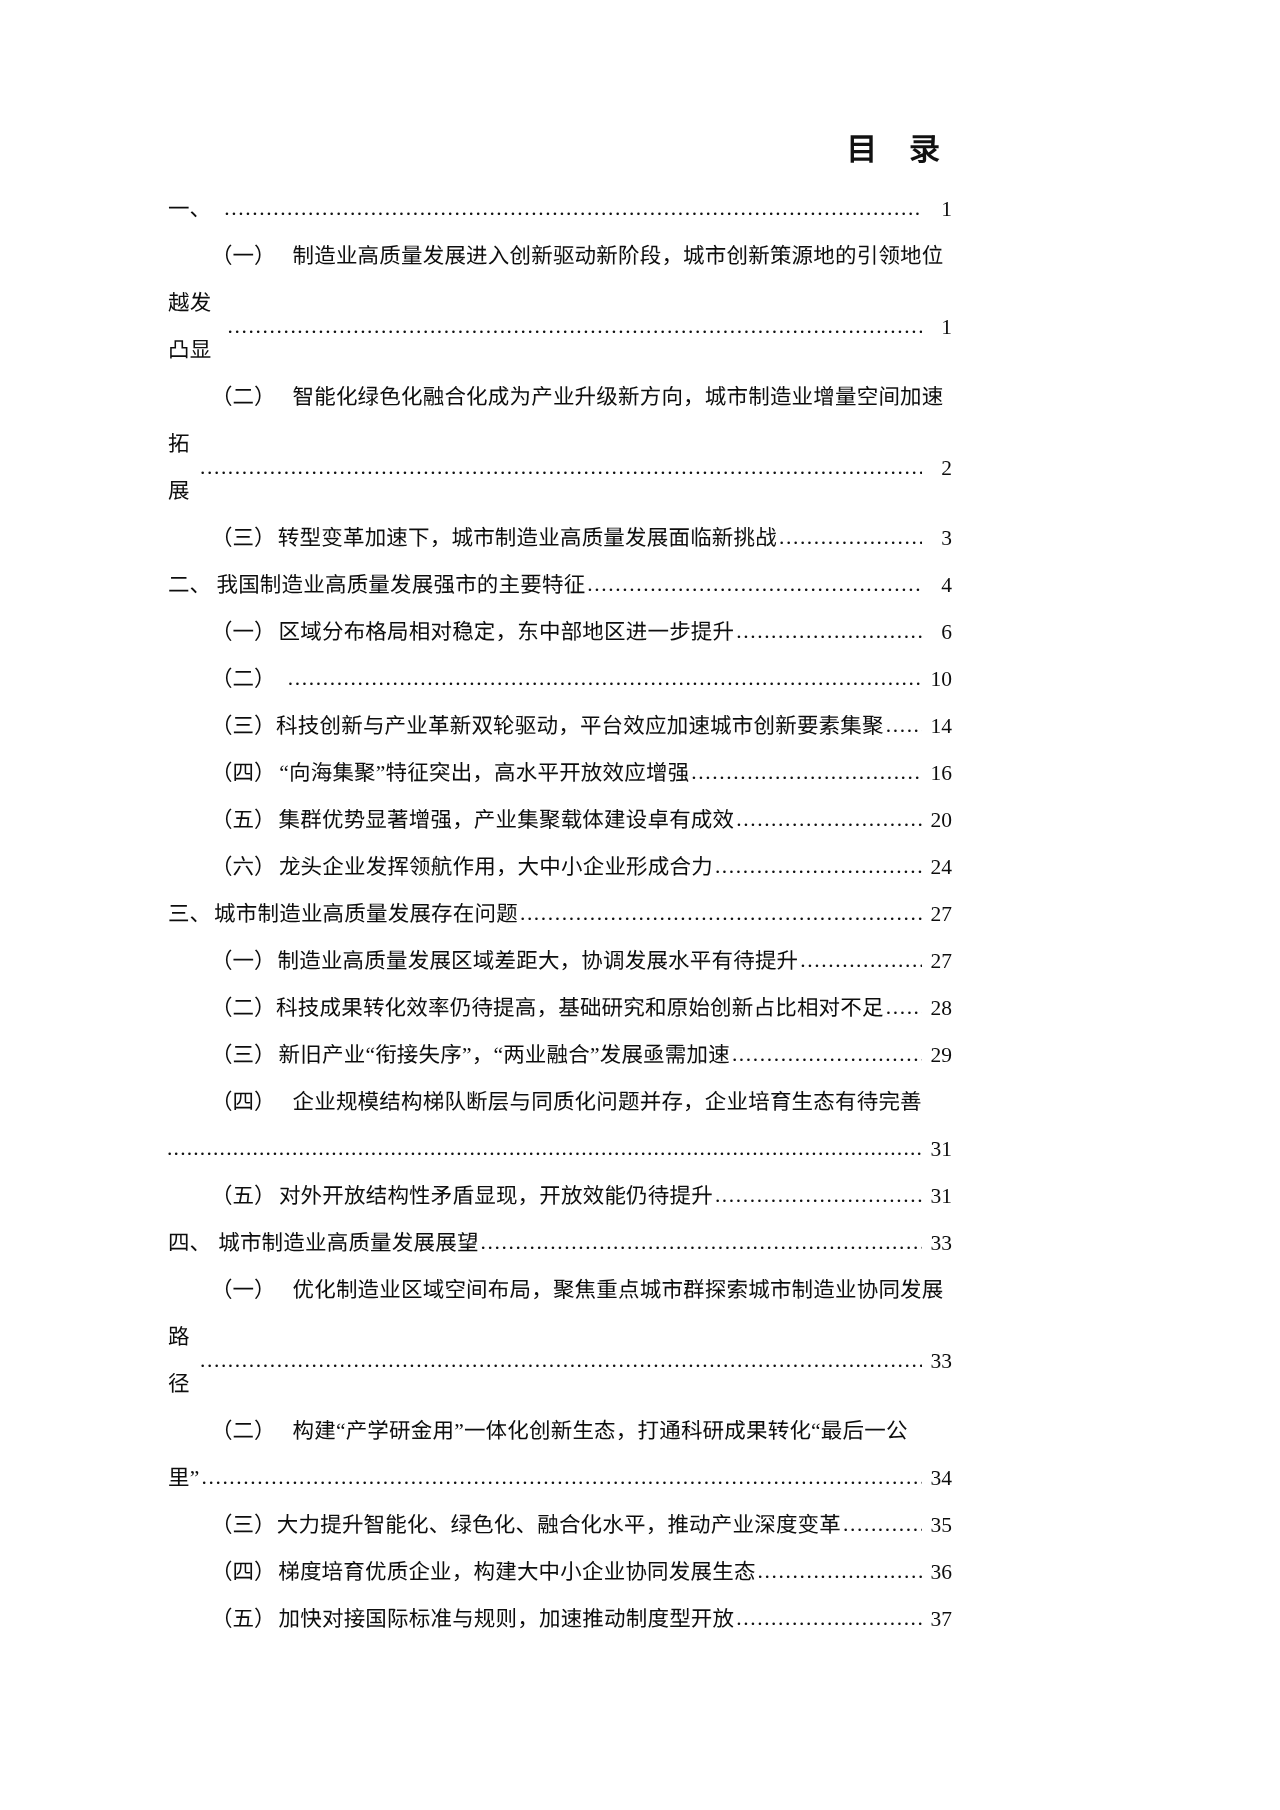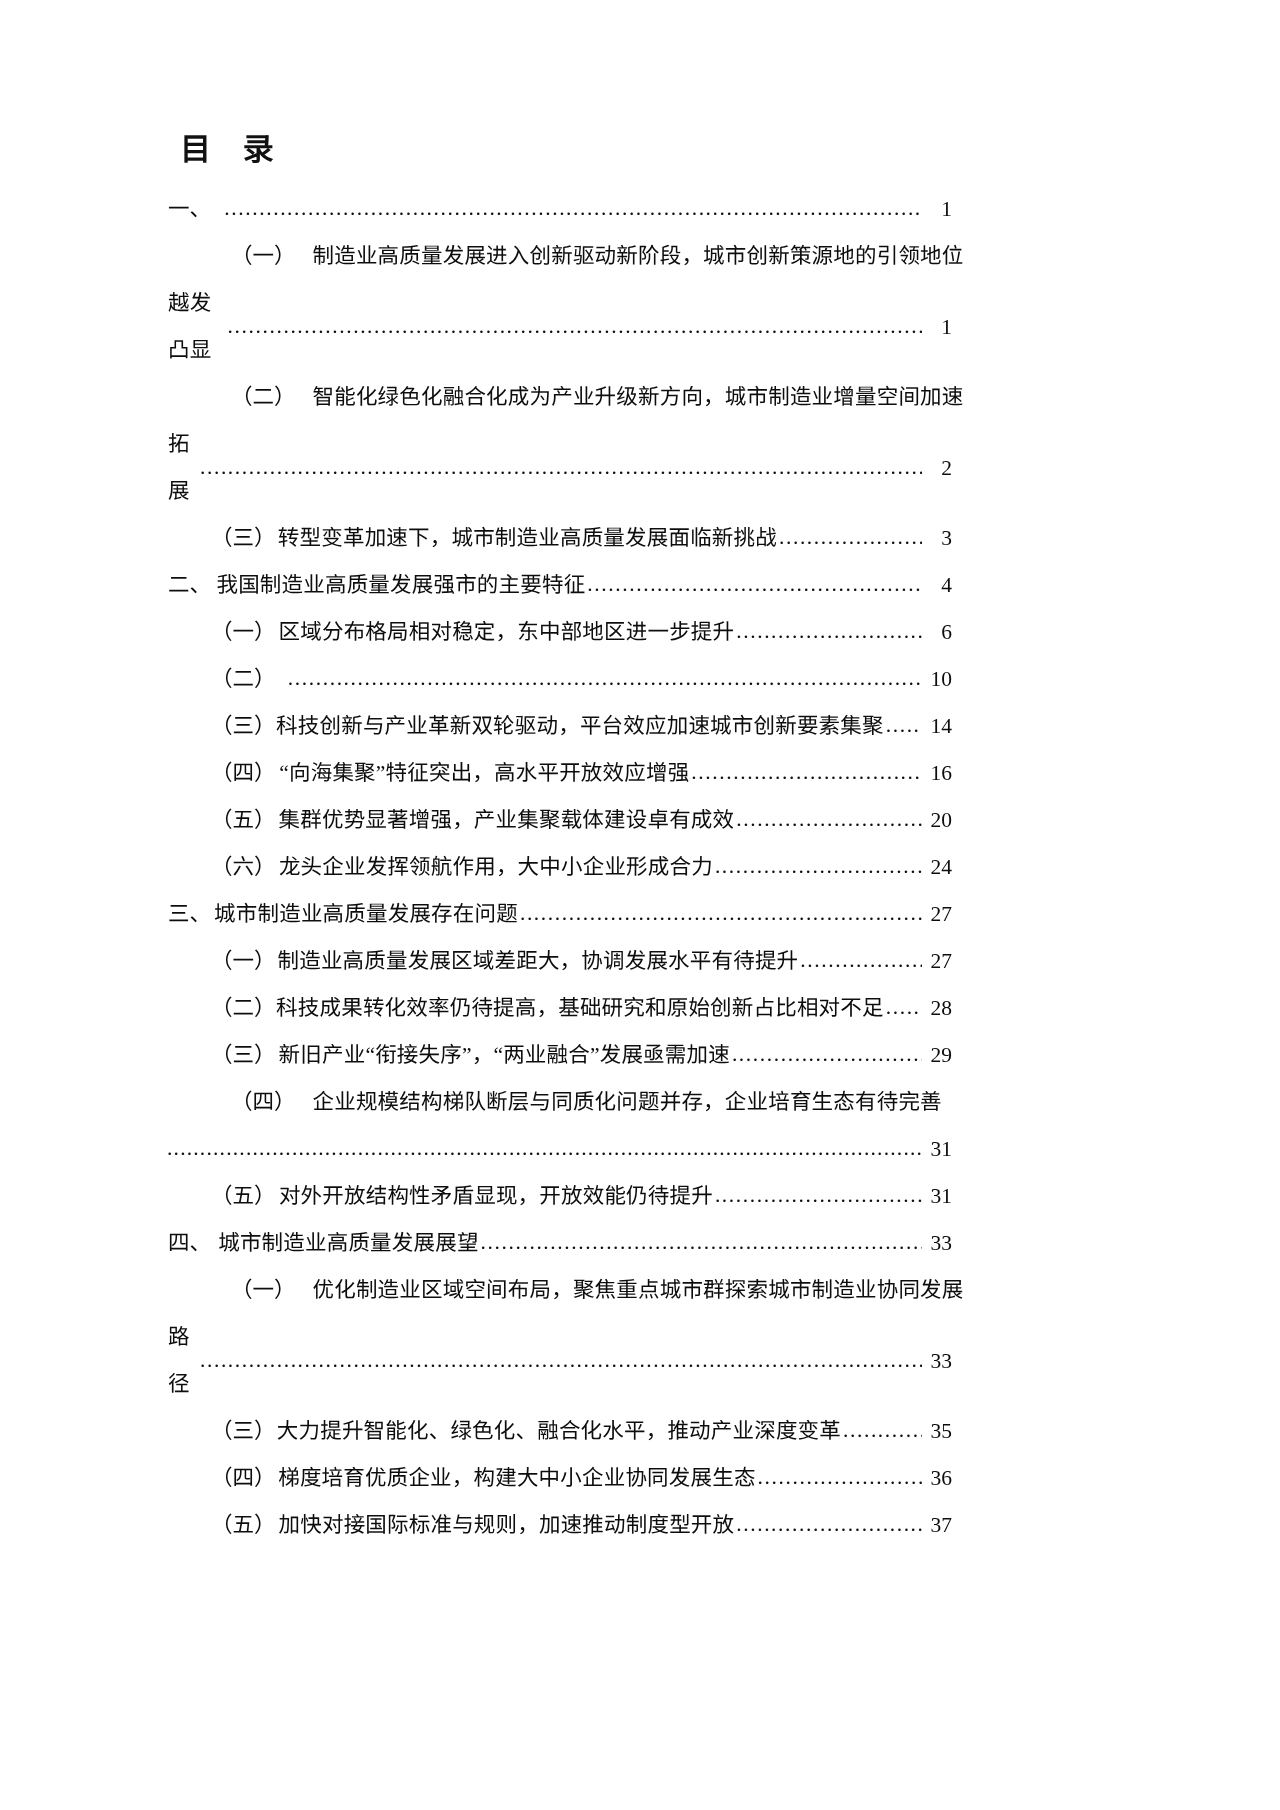--- a/index.html
+++ b/index.html
@@ -25,21 +25,21 @@
     background: #ffffff;
   }
   .content {
     position: absolute;
     left: 168px;
     top: 128px;
     width: 784px;
   }
   
   .toc-title {
-    text-align: left;
+    text-align: right;
     font-size: 31px;
     font-weight: bold;
     letter-spacing: 12px;
     text-indent: 12px;
     margin: 0 0 14px 0;
     font-family: "Liberation Serif", "DejaVu Serif", serif;
     line-height: 44px;
     color: #111;
   }
   
@@ -99,21 +99,20 @@
     min-width: 26px;
     text-align: right;
     font-size: 21.5px;
     padding-left: 3px;
     font-family: "Liberation Serif", "DejaVu Serif", serif;
   }
   
   .wrap-line1 {
     display: block;
     width: 100%;
-    margin-left: 20px;
   }
   .wrap-line2 {
     display: flex;
     align-items: center;
     width: 100%;
     margin-left: -43px;
     width: calc(100% + 43px);
   }
   .num {
     display: inline-block;
@@ -288,20 +287,28 @@
           </div>
         </li>
         <li class="toc-entry level-2 wrap">
           <div class="wrap-line1"><span class="num">（一）</span><span class="gap-wide"></span><span class="entry-text">优化制造业区域空间布局，聚焦重点城市群探索城市制造业协同发展</span></div>
           <div class="wrap-line2">
             <span class="entry-text">路径</span>
             <span class="leader"></span>
             <span class="pageno">33</span>
           </div>
         </li>
+        <li class="toc-entry level-2 wrap">
+          <div class="wrap-line1"><span class="num">（二）</span><span class="gap-wide"></span><span class="entry-text">构建“产学研金用”一体化创新生态，打通科研成果转化“最后一公</span></div>
+          <div class="wrap-line2">
+            <span class="entry-text">里”</span>
+            <span class="leader"></span>
+            <span class="pageno">34</span>
+          </div>
+        </li>
         <li class="toc-entry level-2">
           <div class="row">
             <span class="num">（三）</span>
             <span class="gap-wide"></span>
             <span class="entry-text">大力提升智能化、绿色化、融合化水平，推动产业深度变革</span>
             <span class="leader"></span>
             <span class="pageno">35</span>
           </div>
         </li>
         <li class="toc-entry level-2">

